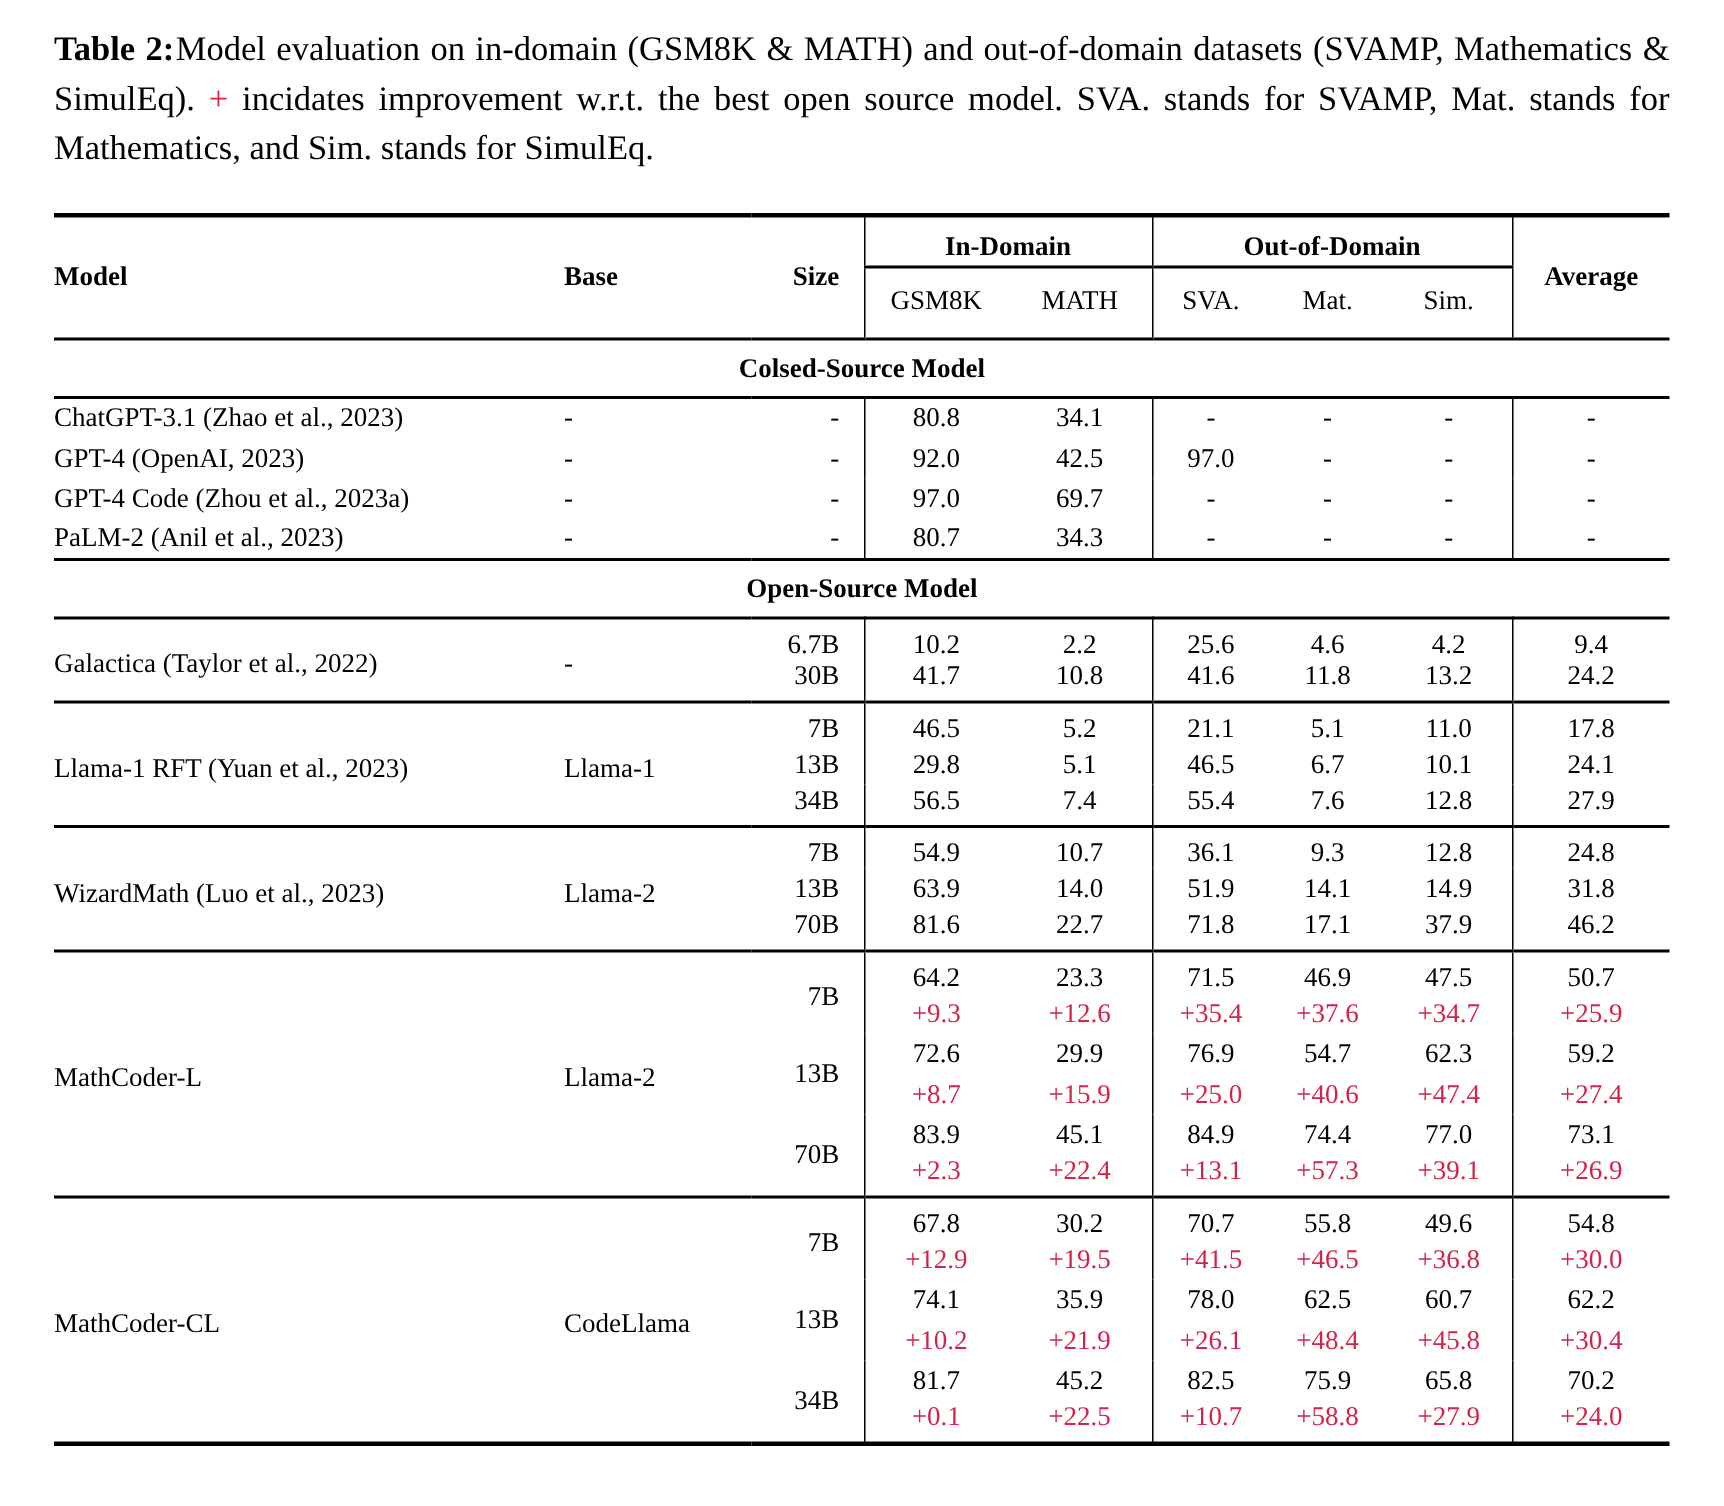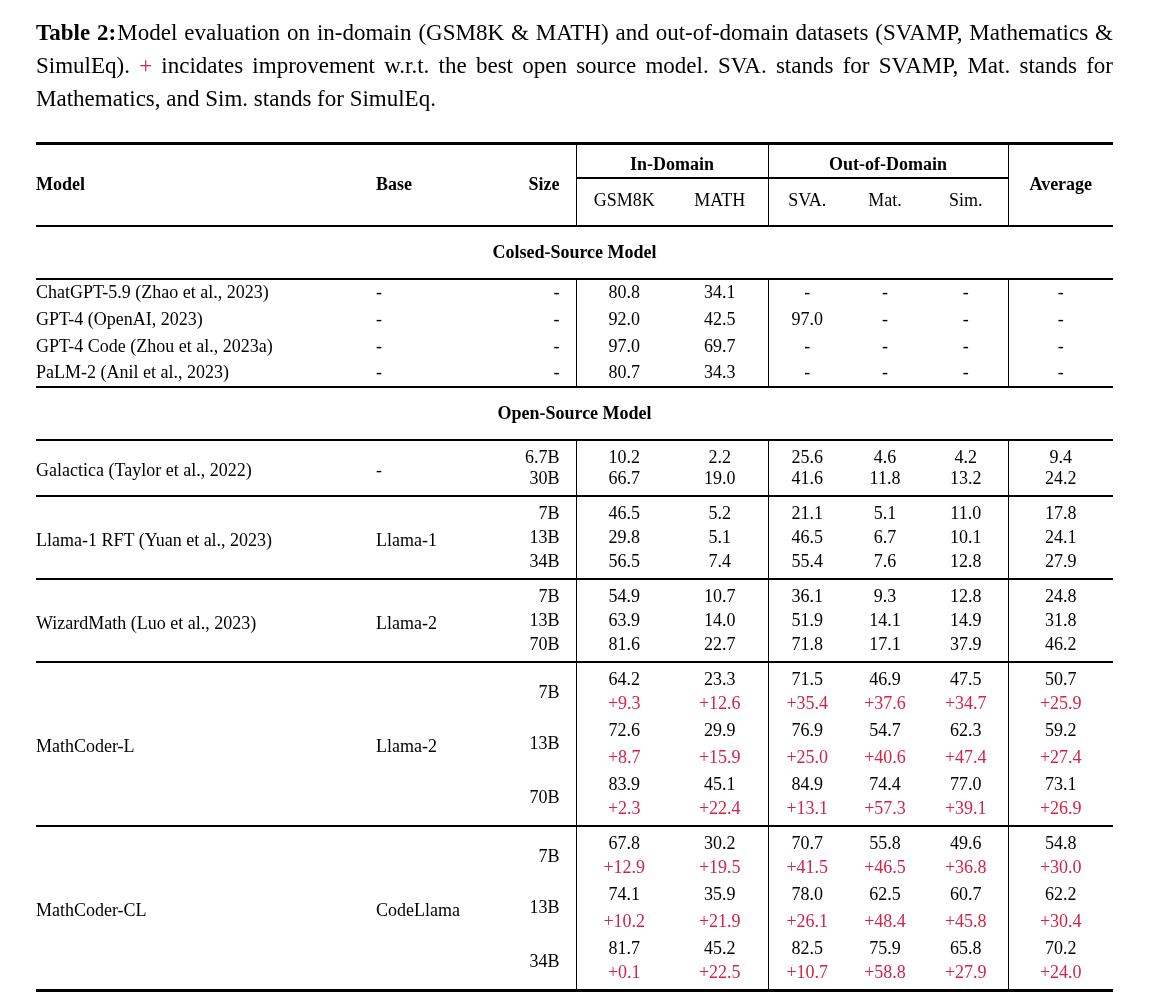--- a/index.html
+++ b/index.html
@@ -35,21 +35,21 @@
   thead tr.h1 th.rs2 { padding-top: 0; }
   .b { font-weight: bold; }
   .vl { border-left: 1px solid var(--ink); }
   th.model, td.model { text-align: left; }
   th.base,  td.base  { text-align: left; }
   th.size,  td.size  { text-align: right; padding-right: 16px; }
   td.val { text-align: center; height: 27px; }
   td.model, td.base { vertical-align: middle; }
   td.size { vertical-align: middle; }
   tr.section-row td {
-    text-align: center; font-weight: bold; height: 53px;
+    text-align: center; font-weight: bold; height: 39px;
     border-top: 2px solid var(--ink); border-bottom: 2px solid var(--ink);
     vertical-align: middle;
   }
   tr.g-top > td { border-top: 2px solid var(--ink); }
   tr.pad-top > td { padding-top: 6px; }
   tr.pad-bot > td { padding-bottom: 6px; }
   tr.delta-row td.val { color: var(--red); font-weight: normal; }
 </style>
 </head>
 <body>
@@ -85,21 +85,21 @@
         <th class="vl">SVA.</th>
         <th>Mat.</th>
         <th>Sim.</th>
       </tr>
     </thead>
     <tbody>
         <tr class="section-row">
           <td colspan="9">Colsed-Source Model</td>
         </tr>
         <tr>
-          <td class="model" rowspan="1">ChatGPT-5.9 (Zhao et al., 2023)</td>
+          <td class="model" rowspan="1">ChatGPT-3.1 (Zhao et al., 2023)</td>
           <td class="base" rowspan="1">-</td>
           <td class="size" rowspan="1">-</td>
           <td class="val vl">80.8</td>
           <td class="val">34.1</td>
           <td class="val vl">-</td>
           <td class="val">-</td>
           <td class="val">-</td>
           <td class="val vl">-</td>
         </tr>
         <tr>
@@ -144,22 +144,22 @@
           <td class="size" rowspan="1">6.7B</td>
           <td class="val vl">10.2</td>
           <td class="val">2.2</td>
           <td class="val vl">25.6</td>
           <td class="val">4.6</td>
           <td class="val">4.2</td>
           <td class="val vl">9.4</td>
         </tr>
         <tr class="pad-bot">
           <td class="size" rowspan="1">30B</td>
-          <td class="val vl">66.7</td>
-          <td class="val">19.0</td>
+          <td class="val vl">41.7</td>
+          <td class="val">10.8</td>
           <td class="val vl">41.6</td>
           <td class="val">11.8</td>
           <td class="val">13.2</td>
           <td class="val vl">24.2</td>
         </tr>
         <tr class="pad-top g-top">
           <td class="model" rowspan="3">Llama-1 RFT (Yuan et al., 2023)</td>
           <td class="base" rowspan="3">Llama-1</td>
           <td class="size" rowspan="1">7B</td>
           <td class="val vl">46.5</td>

